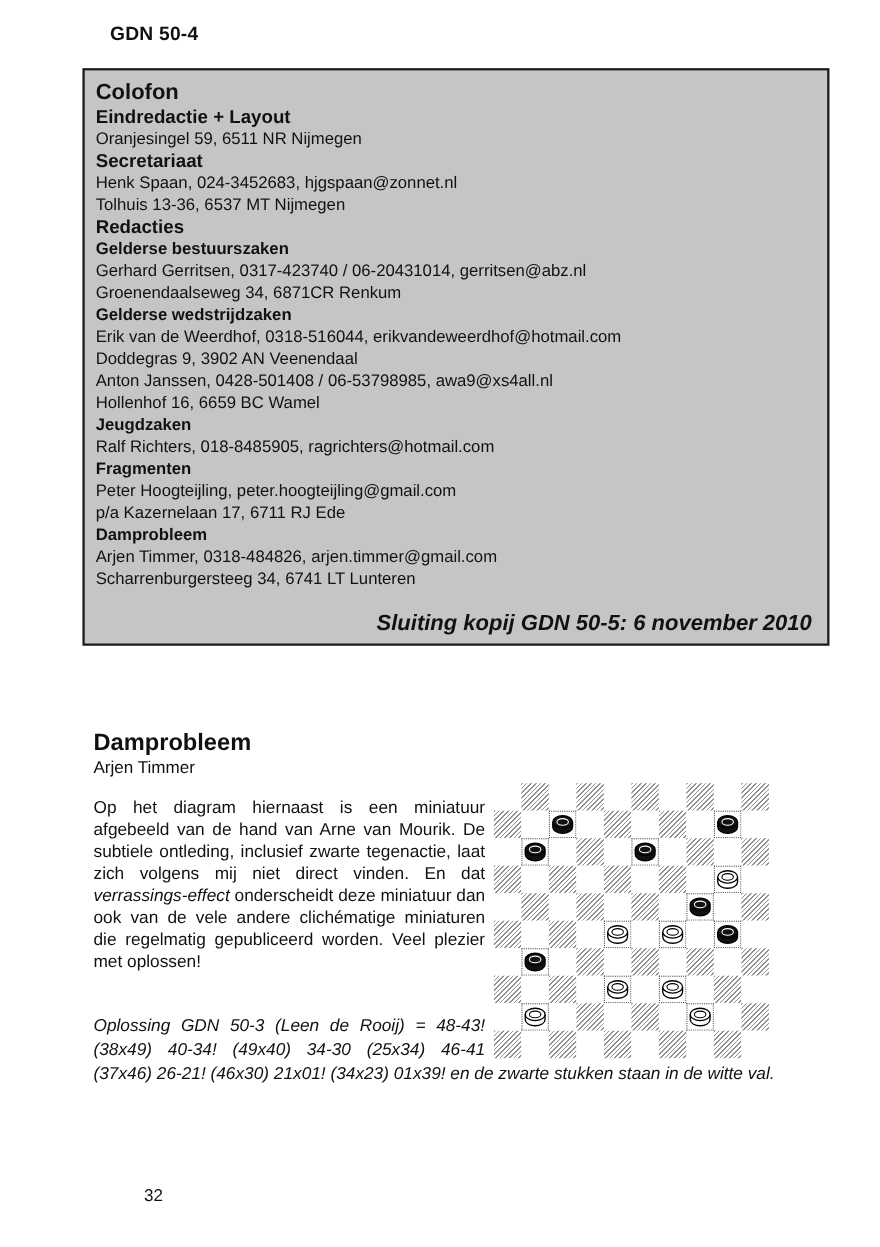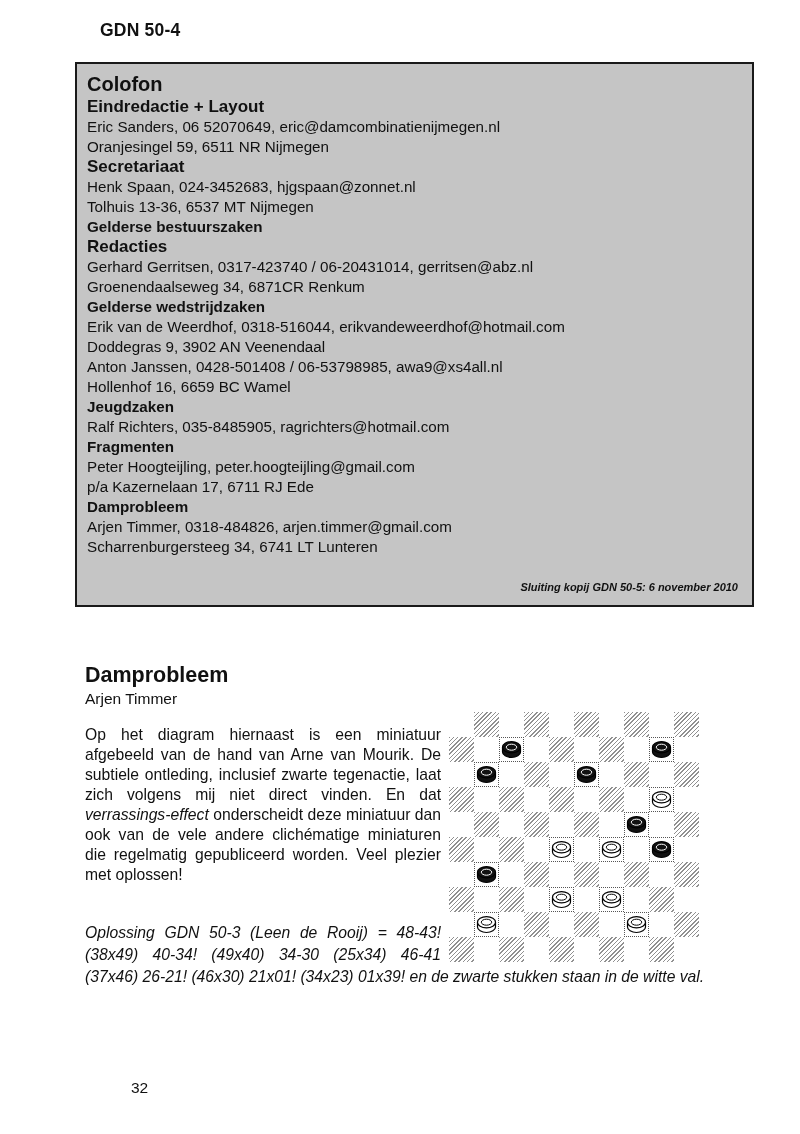--- a/index.html
+++ b/index.html
@@ -33,21 +33,21 @@
   .colofon-title{
     font-size:20px;font-weight:bold;line-height:24px;margin-bottom:1px;
   }
   .c-head{font-weight:bold;line-height:20px;}
   .c-head.l1{font-size:17px;}
   .c-head.l2{font-size:15.2px;}
   .c-line{font-size:15.2px;line-height:20px;}
   .deadline{
     margin-top:20px;
     text-align:right;
-    font-size:11px;font-weight:bold;font-style:italic;
+    font-size:20px;font-weight:bold;font-style:italic;
     line-height:20px;
   }
   
   .article{
     position:absolute;left:85px;top:662px;
     width:650px;
   }
   .article-title{
     font-size:21.5px;font-weight:bold;line-height:26px;margin:0;
   }
@@ -98,36 +98,35 @@
 </style>
 </head>
 <body>
 
 <div class="page-header">GDN 50-4</div>
 
 <div class="colofon-box">
   <div class="colofon-title">Colofon</div>
   <div>
       <div class="c-head l1">Eindredactie + Layout</div>
-      <div class="c-line">Eric Sanders, 06 52070649, eric@damcombinatienijmegen.nl</div>
       <div class="c-line">Oranjesingel 59, 6511 NR Nijmegen</div>
       <div class="c-head l1">Secretariaat</div>
       <div class="c-line">Henk Spaan, 024-3452683, hjgspaan@zonnet.nl</div>
       <div class="c-line">Tolhuis 13-36, 6537 MT Nijmegen</div>
+      <div class="c-head l1">Redacties</div>
       <div class="c-head l2">Gelderse bestuurszaken</div>
-      <div class="c-head l1">Redacties</div>
       <div class="c-line">Gerhard Gerritsen, 0317-423740 / 06-20431014, gerritsen@abz.nl</div>
       <div class="c-line">Groenendaalseweg 34, 6871CR Renkum</div>
       <div class="c-head l2">Gelderse wedstrijdzaken</div>
       <div class="c-line">Erik van de Weerdhof, 0318-516044, erikvandeweerdhof@hotmail.com</div>
       <div class="c-line">Doddegras 9, 3902 AN Veenendaal</div>
       <div class="c-line">Anton Janssen, 0428-501408 / 06-53798985, awa9@xs4all.nl</div>
       <div class="c-line">Hollenhof 16, 6659 BC Wamel</div>
       <div class="c-head l2">Jeugdzaken</div>
-      <div class="c-line">Ralf Richters, 035-8485905, ragrichters@hotmail.com</div>
+      <div class="c-line">Ralf Richters, 018-8485905, ragrichters@hotmail.com</div>
       <div class="c-head l2">Fragmenten</div>
       <div class="c-line">Peter Hoogteijling, peter.hoogteijling@gmail.com</div>
       <div class="c-line">p/a Kazernelaan 17, 6711 RJ Ede</div>
       <div class="c-head l2">Damprobleem</div>
       <div class="c-line">Arjen Timmer, 0318-484826, arjen.timmer@gmail.com</div>
       <div class="c-line">Scharrenburgersteeg 34, 6741 LT Lunteren</div>
     </div>
   <div class="deadline">Sluiting kopij GDN 50-5: 6 november 2010</div>
 </div>
 

